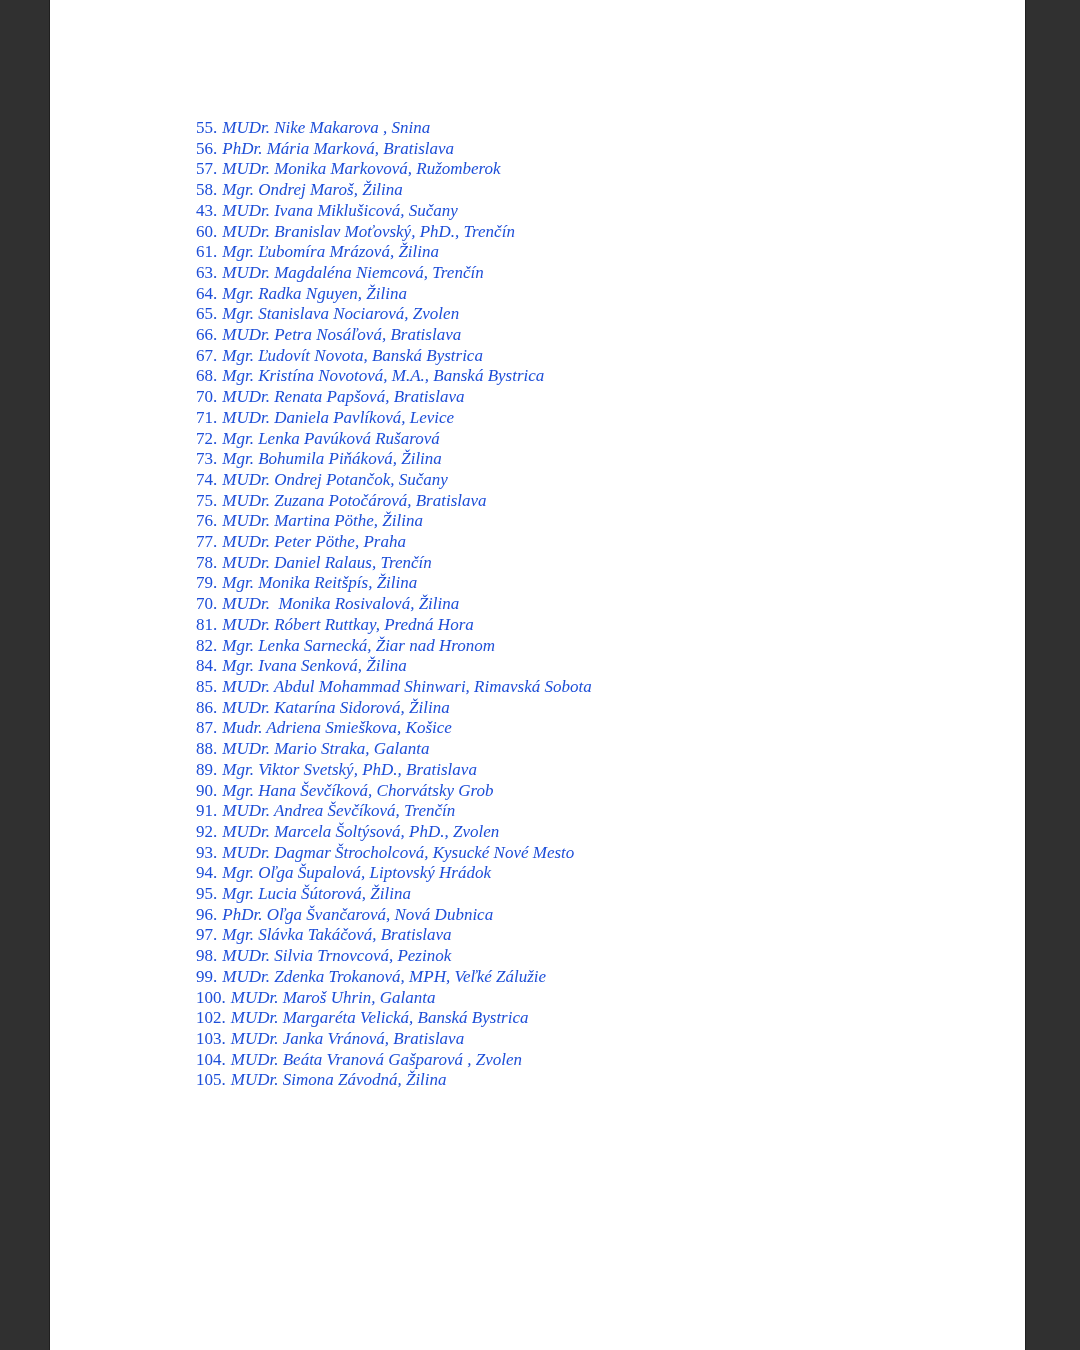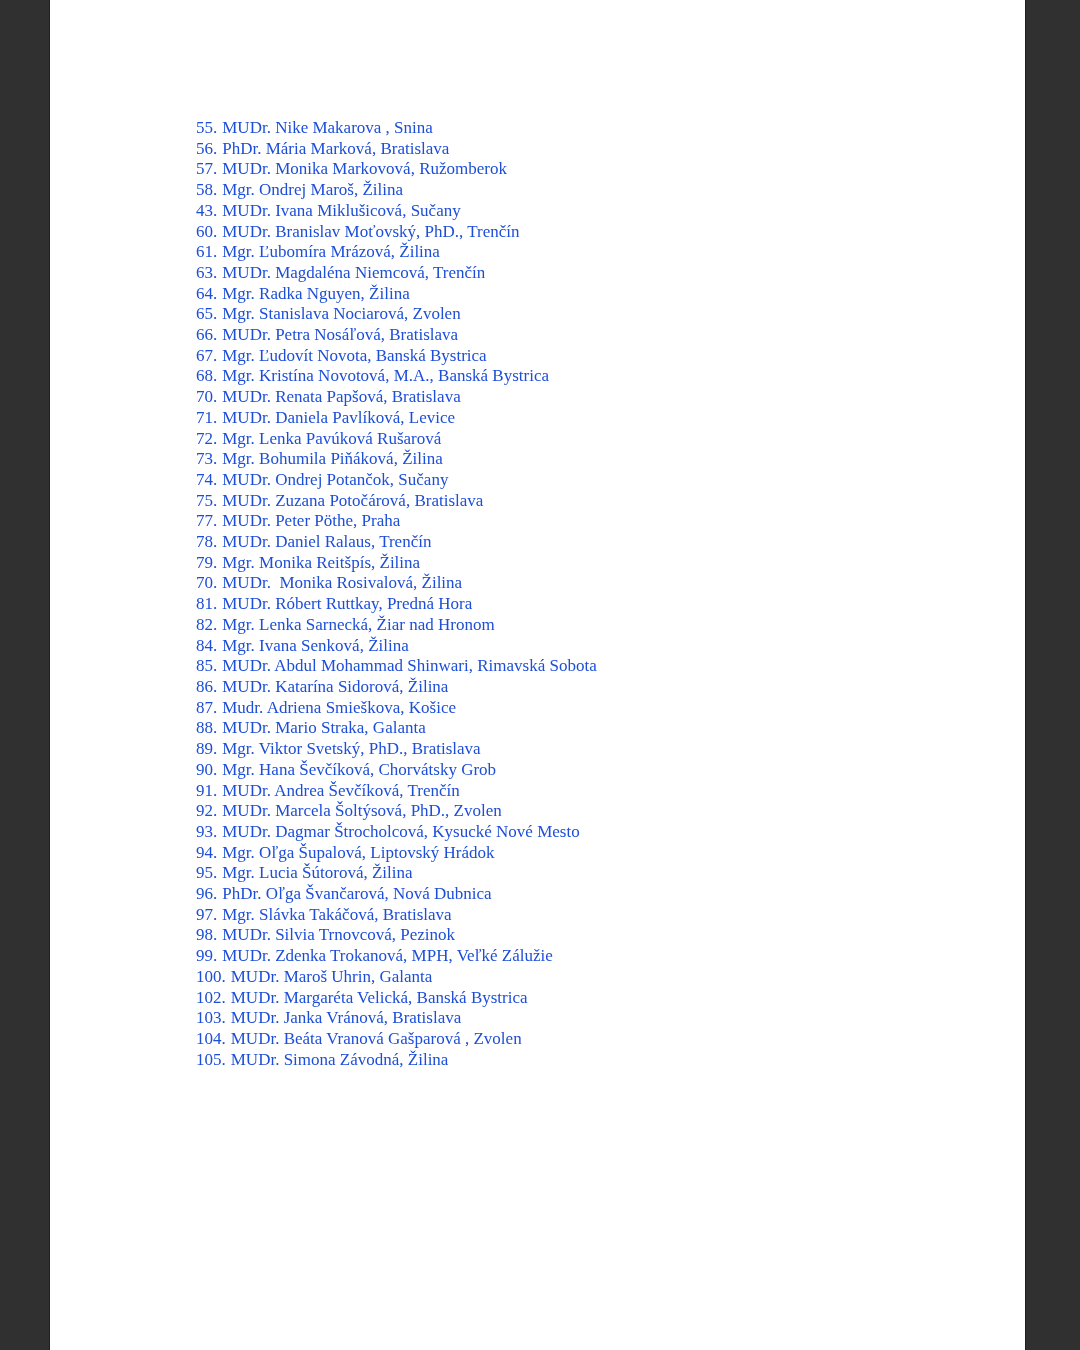--- a/index.html
+++ b/index.html
@@ -39,20 +39,21 @@
   .doc-list .row {
     display: flex;
     align-items: baseline;
   }
   .doc-list .num {
     white-space: pre;
     margin-right: 5px;
   }
   .doc-list .txt {
     white-space: pre-wrap;
+    font-style: italic;
   }
 </style>
 </head>
 <body>
 
 <div class="viewer">
   <div class="page">
     <div class="doc-list" id="doc-list">
         <div class="row">
           <span class="num">55.</span>
@@ -124,20 +125,24 @@
         </div>
         <div class="row">
           <span class="num">74.</span>
           <span class="txt">MUDr. Ondrej Potančok, Sučany</span>
         </div>
         <div class="row">
           <span class="num">75.</span>
           <span class="txt">MUDr. Zuzana Potočárová, Bratislava</span>
         </div>
         <div class="row">
+          <span class="num">76.</span>
+          <span class="txt">MUDr. Martina Pöthe, Žilina</span>
+        </div>
+        <div class="row">
           <span class="num">77.</span>
           <span class="txt">MUDr. Peter Pöthe, Praha</span>
         </div>
         <div class="row">
           <span class="num">78.</span>
           <span class="txt">MUDr. Daniel Ralaus, Trenčín</span>
         </div>
         <div class="row">
           <span class="num">79.</span>
           <span class="txt">Mgr. Monika Reitšpís, Žilina</span>

